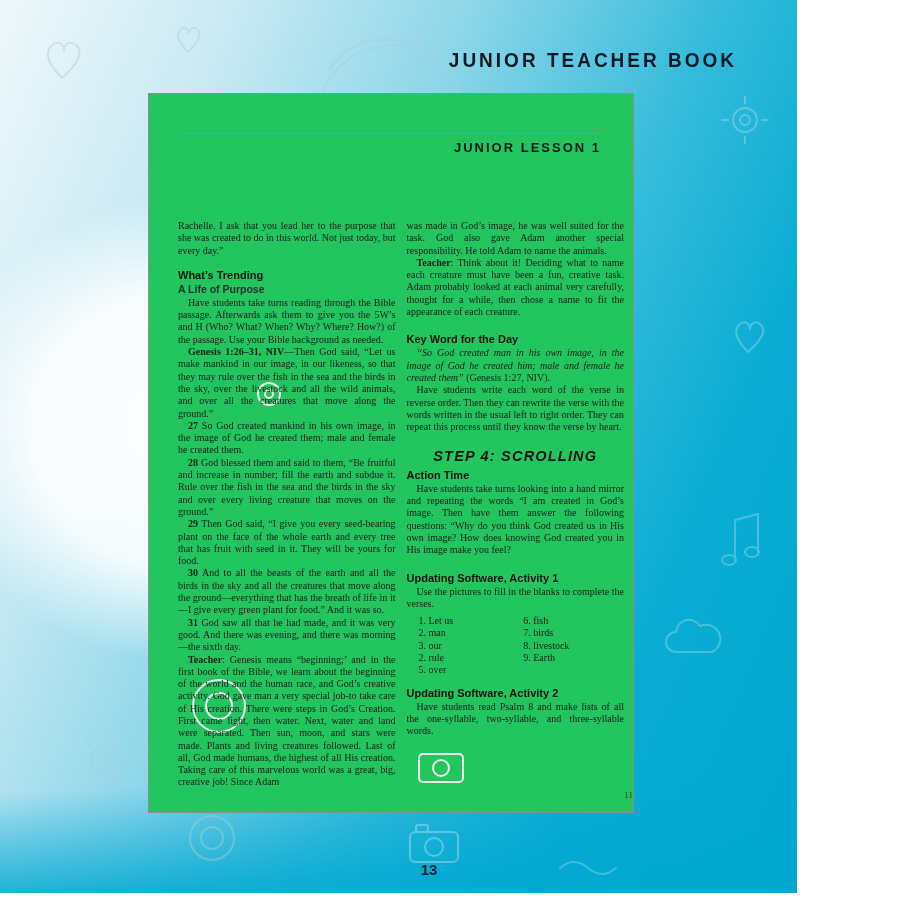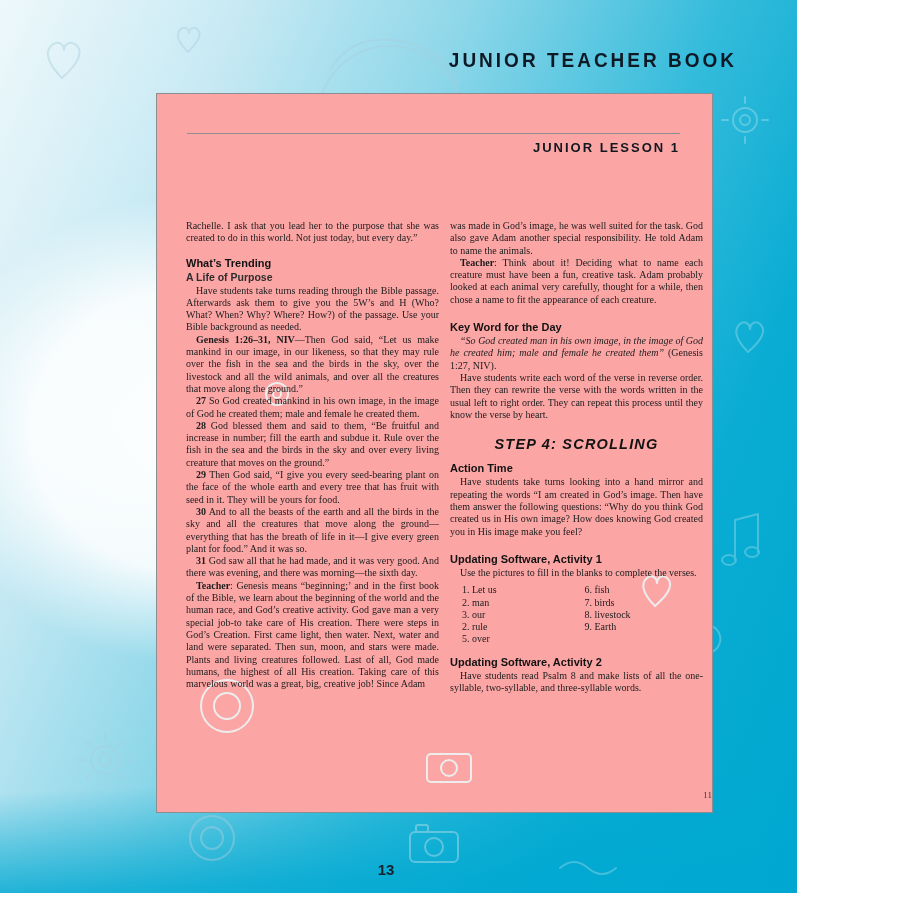--- a/index.html
+++ b/index.html
@@ -10,22 +10,22 @@
     background:
       radial-gradient(ellipse 340px 310px at 185px 430px, rgba(255,255,255,.98) 0%, rgba(255,255,255,.88) 45%, rgba(255,255,255,0) 75%),
       linear-gradient(178deg, rgba(0,168,209,0) 86%, rgba(0,168,209,.8) 97%),
       linear-gradient(113deg, #eef8fb 0%, #c9eaf4 20%, #8ed7e9 40%, #33bbdb 62%, #0aacd3 78%, #00a7cf 100%);
   }
   .doodles{position:absolute;left:0;top:0;}
   
   .book-title{position:absolute;top:50px;right:60px;font-weight:700;font-size:19px;
       letter-spacing:3px;color:#0d1a26;transform:scaleY(1.05);}
   
-  .page{position:absolute;left:156px;top:93px;width:557px;height:720px;box-sizing:border-box;
-      background:#fca5a5;border:1.5px solid #8a8e92;overflow:hidden;}
+  .page{position:absolute;left:148px;top:93px;width:486px;height:720px;box-sizing:border-box;
+      background:#22c55e;border:1.5px solid #8a8e92;overflow:hidden;}
   .page-rule{position:absolute;left:30px;right:32px;top:39px;height:1px;background:#8a8f94;}
   .lesson-header{position:absolute;top:46px;right:32px;font-weight:700;font-size:13px;
       letter-spacing:2px;color:#10181f;}
   .cols{position:absolute;left:29px;right:9px;top:126px;display:flex;gap:11px;}
   .col{flex:1;font-family:"Liberation Serif","DejaVu Serif",serif;font-size:10px;
       line-height:12.3px;color:#1c1c1c;text-align:justify;}
   .col p{margin:0;}
   .ind{text-indent:10px;}
   .h-round{font-family:"Liberation Sans","DejaVu Sans",sans-serif;font-weight:700;
       font-size:11px;line-height:13px;color:#121212;text-align:left;margin:12px 0 1px;}
@@ -35,21 +35,21 @@
   .h-step{font-family:"Liberation Sans","DejaVu Sans",sans-serif;font-weight:700;font-style:italic;
       font-size:14.5px;letter-spacing:1.2px;color:#131313;text-align:center;margin:17px 0 3px;}
   .mt{margin-top:15px !important;}
   .fill-lists{display:flex;padding-left:8px;margin:1px 0 2px;text-align:left;}
   .fill-lists ul{list-style:none;margin:4px;padding:0;flex:1;}
   .fill-lists li{line-height:12.3px;}
   .page-num{position:absolute;left:0;right:0;bottom:12px;text-align:right;
       font-family:"Liberation Serif","DejaVu Serif",serif;font-size:9px;color:#3a3a3a;}
   
   .outer-num{position:absolute;left:0;top:861px;width:772px;text-align:center;
-      font-weight:700;font-size:15px;color:#132330;}
+      font-weight:700;font-size:15px;color:#132330;padding-left:43px;}
   b.lead{font-weight:700;}
 </style>
 </head>
 <body>
 
 <div class="canvas">
 
   <div class="design">
 
     <svg class="doodles" width="797" height="893" viewBox="0 0 797 893">
@@ -161,21 +161,21 @@
       <div class="col">
         <p>was made in God’s image, he was well suited for the task. God also gave Adam another special responsibility. He told Adam to name the animals.</p>
         <p class="ind"><b class="lead">Teacher</b><span>: Think about it! Deciding what to name each creature must have been a fun, creative task. Adam probably looked at each animal very carefully, thought for a while, then chose a name to fit the appearance of each creature.</span></p>
 
         <div class="h-round mt">Key Word for the Day</div>
         <p class="ind"><i>“So God created man in his own image, in the image of God he created him; male and female he created them”</i><span> (Genesis 1:27, NIV).</span></p>
         <p class="ind">Have students write each word of the verse in reverse order. Then they can rewrite the verse with the words written in the usual left to right order. They can repeat this process until they know the verse by heart.</p>
 
         <div class="h-step">STEP 4: SCROLLING</div>
 
-        <div class="h-round" style="">Action Time</div>
+        <div class="h-round" style="margin-top:6px;">Action Time</div>
         <p class="ind">Have students take turns looking into a hand mirror and repeating the words “I am created in God’s image. Then have them answer the following questions: “Why do you think God created us in His own image? How does knowing God created you in His image make you feel?</p>
 
         <div class="h-round mt">Updating Software, Activity 1</div>
         <p class="ind">Use the pictures to fill in the blanks to complete the verses.</p>
         <div class="fill-lists">
           <ul>
             <li>1. Let us</li>
             <li>2. man</li>
             <li>3. our</li>
             <li>2. rule</li>

